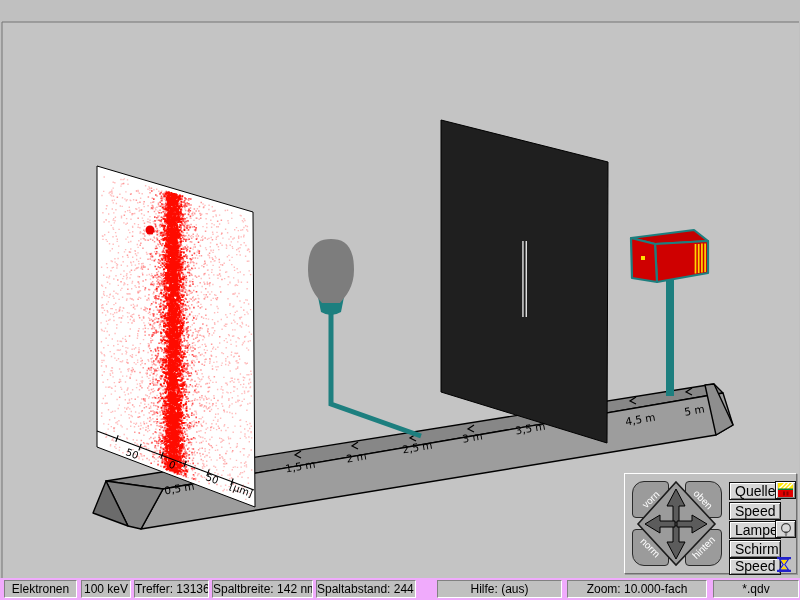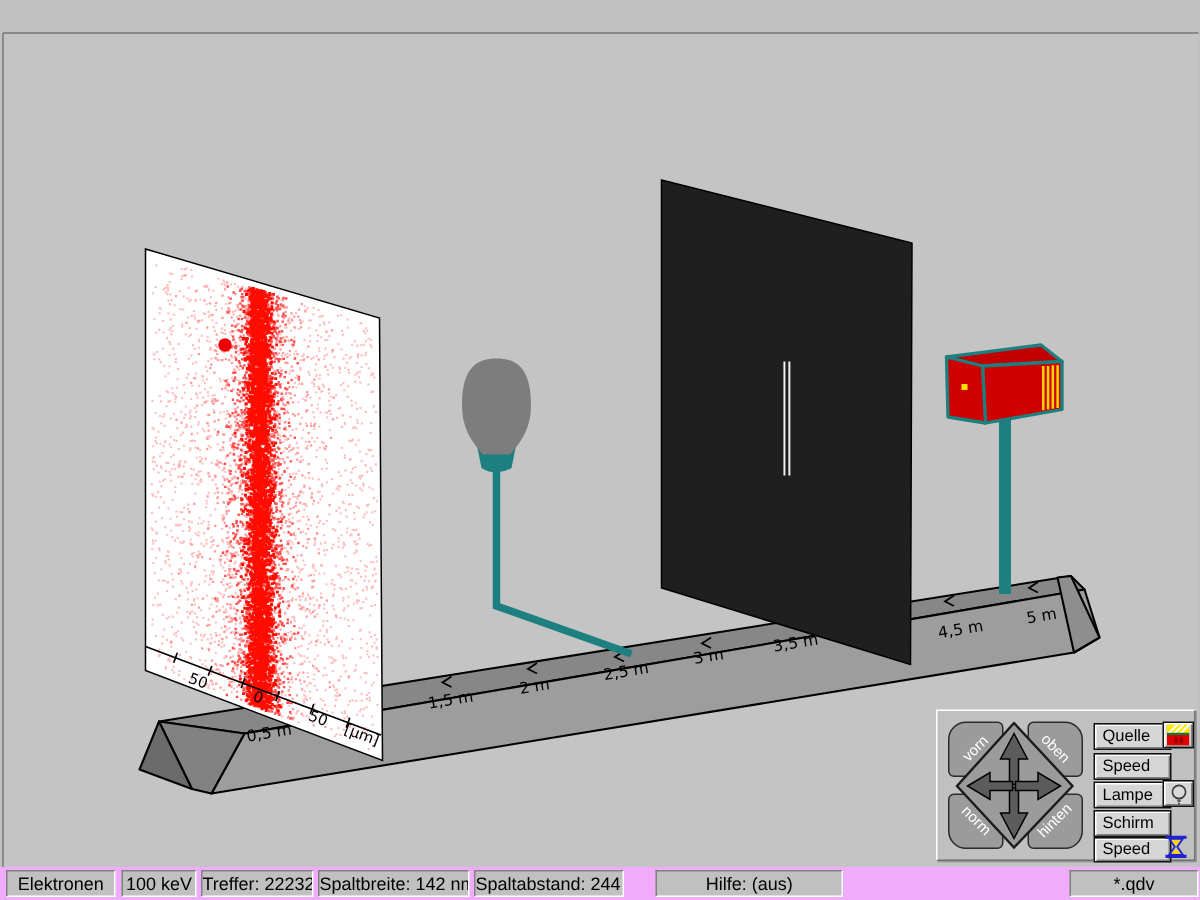--- a/index.html
+++ b/index.html
@@ -25,21 +25,21 @@
               color:#fff;font-size:10px;cursor:pointer;box-sizing:border-box;}
   .corner-tl{left:7px;top:7px;border-radius:12px 4px 4px 4px;}
   .corner-tr{left:60px;top:7px;border-radius:4px 12px 4px 4px;}
   .corner-bl{left:7px;top:55px;border-radius:4px 4px 4px 12px;}
   .corner-br{left:60px;top:55px;border-radius:4px 4px 12px 4px;}
   .rot-m45{transform:rotate(-45deg);}
   .rot-p45{transform:rotate(45deg);}
   .nav-diamond{position:absolute;left:7px;top:7px;z-index:2;}
   .pbtn{position:absolute;left:104px;width:45px;height:16px;background:#d6d6d6;
         border:1px solid #111;box-shadow:inset 1px 1px 0 #fff,inset -1px -1px 0 #808080;
-        font-size:11px;color:#000;text-align:left;padding:0 0 0 5px;line-height:15px;
+        font-size:14px;color:#000;text-align:left;padding:0 0 0 5px;line-height:15px;
         box-sizing:content-box;cursor:pointer;font-family:"Liberation Sans",sans-serif;}
   .ibtn{position:absolute;left:150px;width:19px;height:16px;background:#d6d6d6;
         border:1px solid #111;box-shadow:inset 1px 1px 0 #fff,inset -1px -1px 0 #808080;
         display:flex;align-items:center;justify-content:center;cursor:pointer;}
   
   .statusbar{position:absolute;left:0;top:578px;width:800px;height:22px;background:#f0abfc;z-index:30;}
   .status-seg{position:absolute;top:2px;height:16px;background:#c0c0c0;
               border-top:1px solid #818181;border-left:1px solid #818181;
               border-bottom:1px solid #ffffff;border-right:1px solid #ffffff;
               font-size:12px;color:#000;text-align:center;line-height:16px;overflow:hidden;white-space:nowrap;}
@@ -200,20 +200,21 @@
       <rect x="1" y="12.8" width="14" height="2.2" fill="#2222cc"></rect>
       <path d="M3.5,2.2 L12.5,2.2 L8.8,7.5 L12.5,12.8 L3.5,12.8 L7.2,7.5 Z" fill="none" stroke="#2222cc" stroke-width="1.2"></path>
       <polygon points="5,3 11,3 8,7.2" fill="#ffd700"></polygon>
       <polygon points="4.8,12.2 11.2,12.2 8,9" fill="#ffd700"></polygon>
     </svg>
   </div>
 
   <div class="statusbar">
     <span class="status-seg" style="left:4px;width:71px">Elektronen</span>
     <span class="status-seg" style="left:81px;width:48px">100 keV</span>
-    <span class="status-seg" style="left:134px;width:73px">Treffer: 22232</span>
+    <span class="status-seg" style="left:134px;width:73px">Treffer: 13136</span>
     <span class="status-seg" style="left:212px;width:99px">Spaltbreite: 142 nm</span>
     <span class="status-seg" style="left:316px;width:98px">Spaltabstand: 244 nm</span>
     <span class="status-seg" style="left:437px;width:123px">Hilfe: (aus)</span>
+    <span class="status-seg" style="left:567px;width:138px">Zoom: 10.000-fach</span>
     <span class="status-seg" style="left:713px;width:84px">*.qdv</span>
   </div>
 
 </div>
 
 </body></html>

